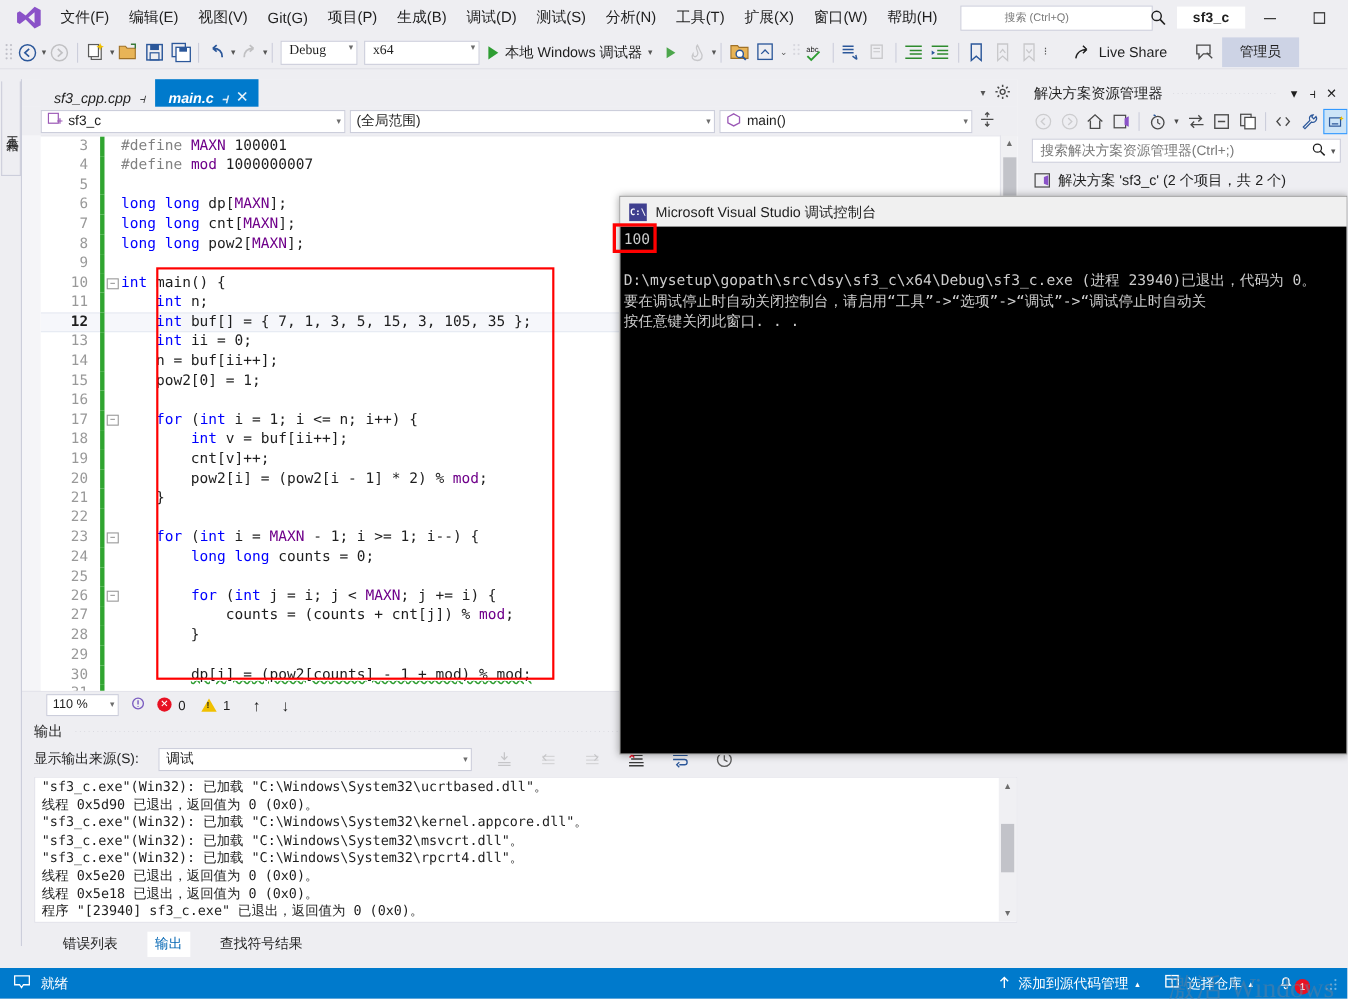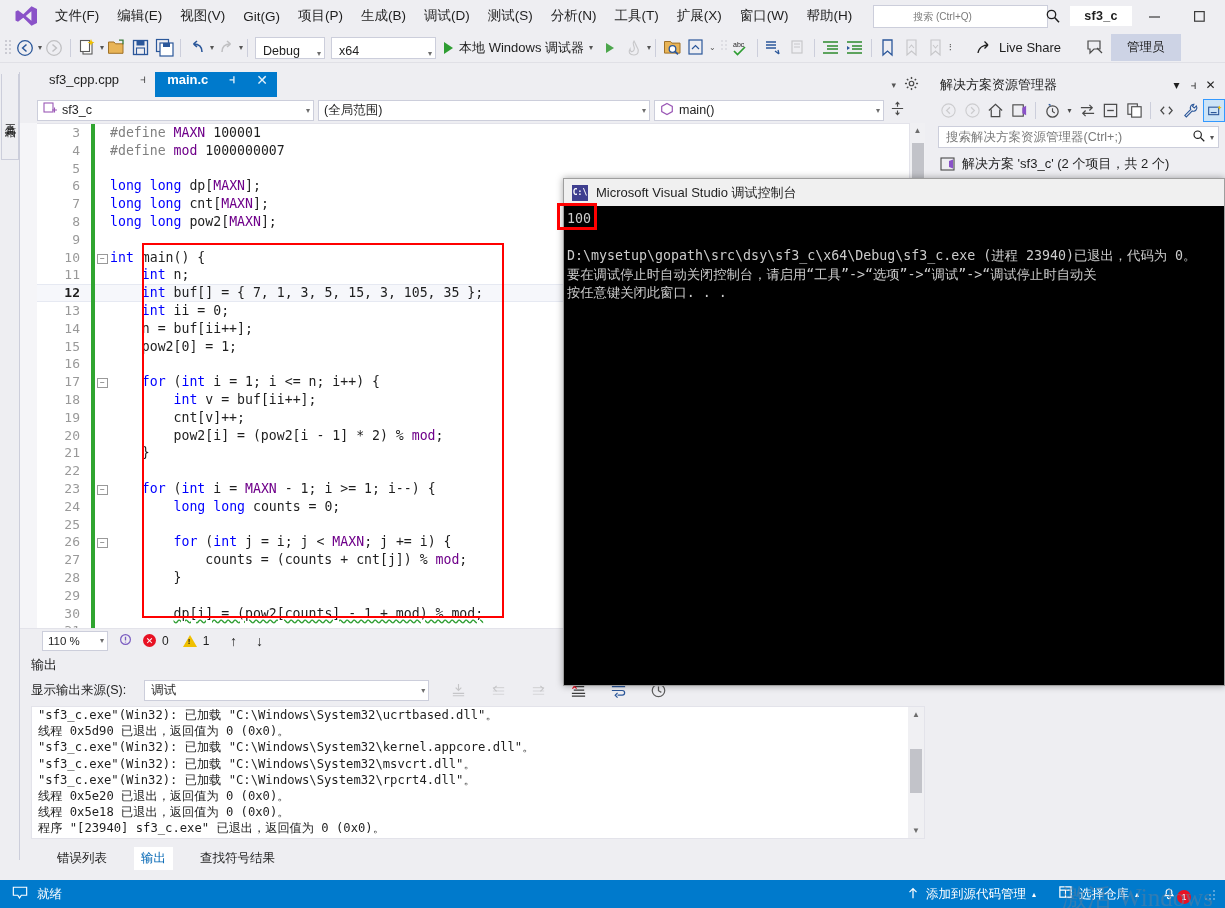--- a/index.html
+++ b/index.html
@@ -58,22 +58,23 @@
   .tb-grip { width: 9px; height: 20px; margin-left: 4px; opacity:.55;}
   .tb-btn {
     height: 24px; min-width: 24px; display: flex; align-items: center; justify-content: center;
     padding: 0 2px; color: #2b579a;
   }
   .tb-btn.disabled { opacity: .38; }
   .tb-sep { width: 1px; height: 18px; background: #cccedb; margin: 0 4px; }
   .tb-caret { font-size: 8px; color: #555; margin-left: 1px; }
   .combo {
     height: 22px; border: 1px solid #cccedb; background: #fff; display: flex;
-    align-items: flex-end; padding: 0 3px 0 7px; font-size: 12.5px; color: #1e1e1e;
+    align-items: flex-start; padding: 0 3px 0 7px; font-size: 12.5px; color: #1e1e1e;
     margin: 0 3px;
+    font-family: Liberation Serif, serif;
   }
   .combo .cval { flex: 1; white-space: nowrap; }
   .combo .carr { font-size: 8px; color: #6d6d6d; padding-left: 8px; }
   .run-btn { display: flex; align-items: center; height: 24px; padding: 0 5px; }
   .tri-green {
     width: 0; height: 0; border-left: 9px solid #2e9d32;
     border-top: 6px solid transparent; border-bottom: 6px solid transparent;
     margin-right: 6px;
   }
   .tri-green-sm {
@@ -100,22 +101,22 @@
     writing-mode: vertical-rl; font-size: 11.5px; color: #1e1e1e; letter-spacing: 1px;
   }
 
   
   .editor-wrap {
     position: absolute; left: 20px; top: 72px; width: 905px; height: 580px;
     background: #f5f5f8;
   }
   .tabstrip { height: 25px; display: flex; align-items: flex-end; background: #eeeef2; padding-left: 17px; }
   .etab {
-    height: 25px; display: flex; align-items: flex-start; gap: 21px; padding: 0 9px 0 12px;
-    font-size: 13px; color: #1e1e1e; background: #eeeef2;
+    height: 25px; display: flex; align-items: flex-end; gap: 7px; padding: 0 9px 0 12px;
+    font-size: 13px; color: #1e1e1e; background: #eeeef2; font-style: italic;
   }
   .etab.active { background: #007acc; color: #ffffff; font-weight: bold; }
   .etab .pin { font-size: 12px; opacity: .85; transform: rotate(0deg); }
   .etab .xcl { font-size: 14px; opacity: .9; }
   .tabstrip-right { margin-left: auto; display: flex; align-items: center; gap: 8px; padding-right: 6px; height: 25px;}
   .navbars {
     height: 26px; display: flex; align-items: center; background: #eeeef2;
     padding: 0 3px 0 17px; gap: 4px;
   }
   .navcombo {

